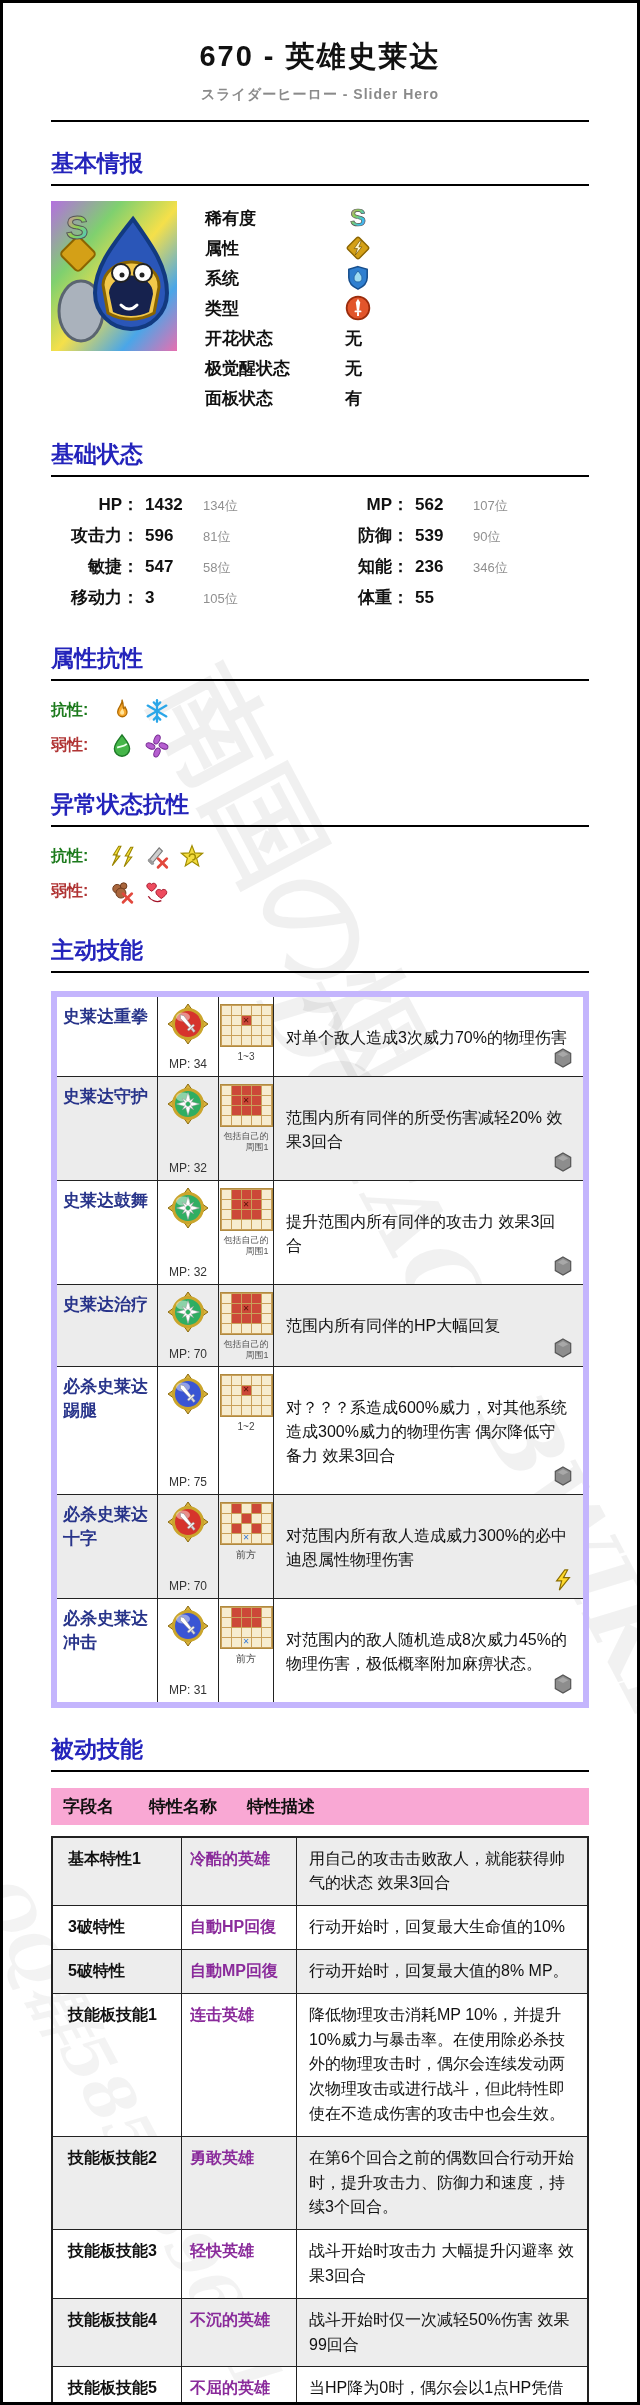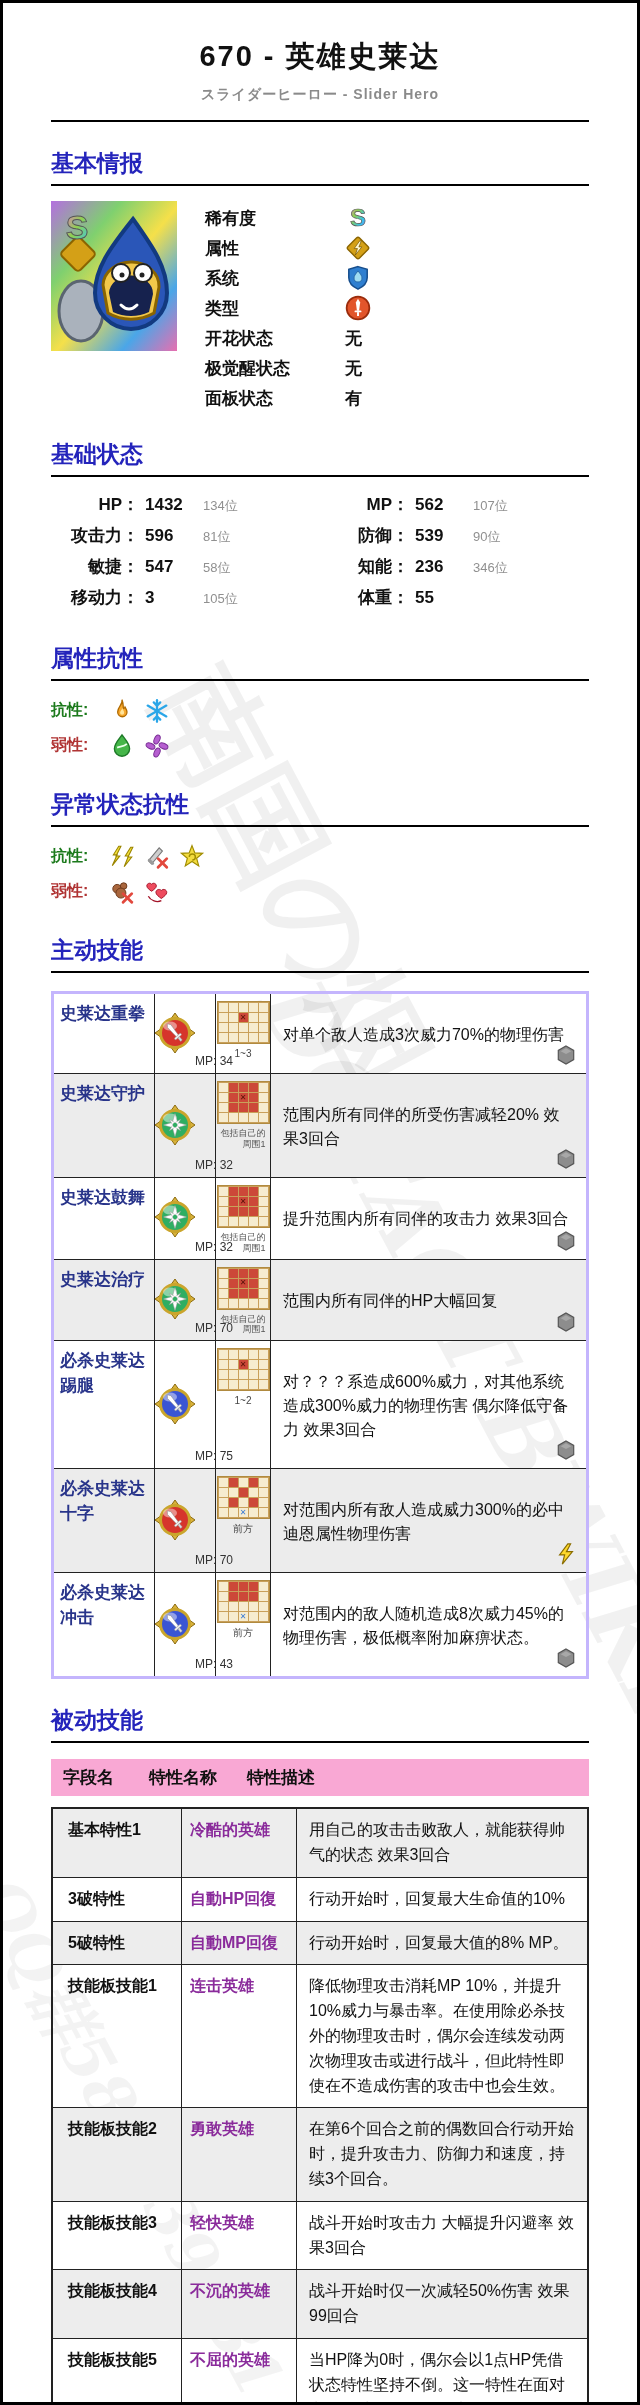--- a/index.html
+++ b/index.html
@@ -42,28 +42,28 @@
   
   .res-block{margin-top:12px;}
   .res-row{display:flex;align-items:center;height:35px;}
   .res-row .rlbl{font-size:16px;font-weight:bold;width:58px;}
   .res-row .rlbl.good{color:#1c7a1c;}
   .res-row .rlbl.bad{color:#b03434;}
   .res-icons{display:flex;gap:9px;}
   .res-icons .ic{width:26px;height:26px;display:inline-flex;}
 
   
-  .skill-table{margin-top:18px;border:3px solid #c4b5fd;}
+  .skill-table{margin-top:18px;border:6px solid #c4b5fd;}
   .skill-row{display:flex;border-bottom:1px solid #222;}
   .skill-row:last-child{border-bottom:0;}
   .skill-row:nth-child(even){background:#ececec;}
   .sk-name{width:88px;flex:0 0 auto;border-right:1px solid #222;padding:8px 6px;
            font-size:17px;font-weight:bold;color:#28348a;line-height:1.45;}
   .sk-icon{width:60px;flex:0 0 auto;border-right:1px solid #222;padding:7px 0 5px;
-           display:flex;flex-direction:row;align-items:center;justify-content:flex-start;}
+           display:flex;flex-direction:column;align-items:center;justify-content:flex-start;}
   .sk-icon .mp{font-size:12px;color:#333;margin-top:auto;padding-top:3px;white-space:nowrap;}
   .sk-range{width:54px;flex:0 0 auto;border-right:1px solid #222;padding:7px 0 5px;
             display:flex;flex-direction:column;align-items:center;}
   .rgrid{display:grid;gap:1px;background:#c9a05a;border:1px solid #b08a40;padding:1px;}
   .rgrid span{width:9px;height:9px;background:#f6ecd0;display:flex;align-items:center;
               justify-content:center;font-size:8px;line-height:1;}
   .rgrid span.t{background:#cc4838;}
   .rgrid span.x{background:#cc4838;color:#5a1208;}
   .rgrid span.s{color:#3b7bd4;font-weight:bold;}
   .rlabel{font-size:10px;color:#444;margin-top:4px;text-align:right;line-height:1.2;}
@@ -659,21 +659,21 @@
                   <polygon points="40,20 35,16.5 31.5,20 35,23.5"></polygon>
                 </g>
                 <circle cx="20" cy="20" r="14.5" fill="#3a55d4" stroke="#caa52c" stroke-width="3"></circle>
                 <ellipse cx="15" cy="13" rx="7" ry="4.5" fill="#ffffff" opacity="0.45"></ellipse>
                 <g transform="rotate(-40 20 20)">
                   <polygon points="20,8 22.2,11 21.3,24 18.7,24 17.8,11" fill="#fff" stroke="#888" stroke-width="0.5"></polygon>
                   <rect x="15.8" y="23.5" width="8.4" height="2.2" rx="1" fill="#eee" stroke="#888" stroke-width="0.4"></rect>
                   <rect x="18.9" y="25.6" width="2.2" height="4.5" fill="#ddd" stroke="#888" stroke-width="0.4"></rect>
                 </g>
               </svg></span>
-            <div class="mp">MP: 43</div>
+            <div class="mp">MP: 31</div>
           </div>
           <div class="sk-range">
             <div class="rgrid" style="grid-template-columns: repeat(5, 9px);">
               <span></span>
               <span class="t"></span>
               <span class="t"></span>
               <span class="t"></span>
               <span></span>
               <span></span>
               <span class="t"></span>

